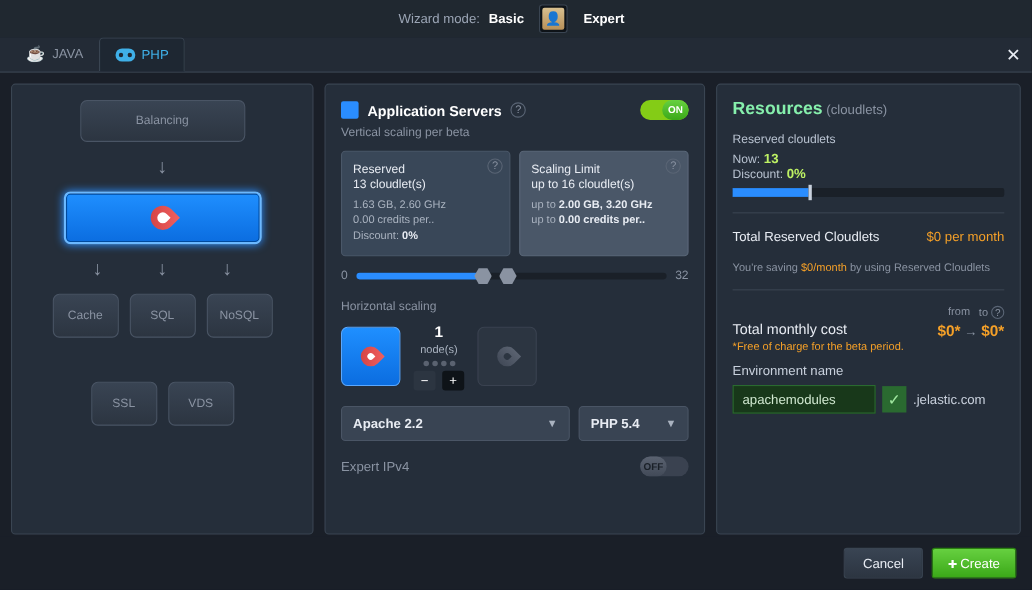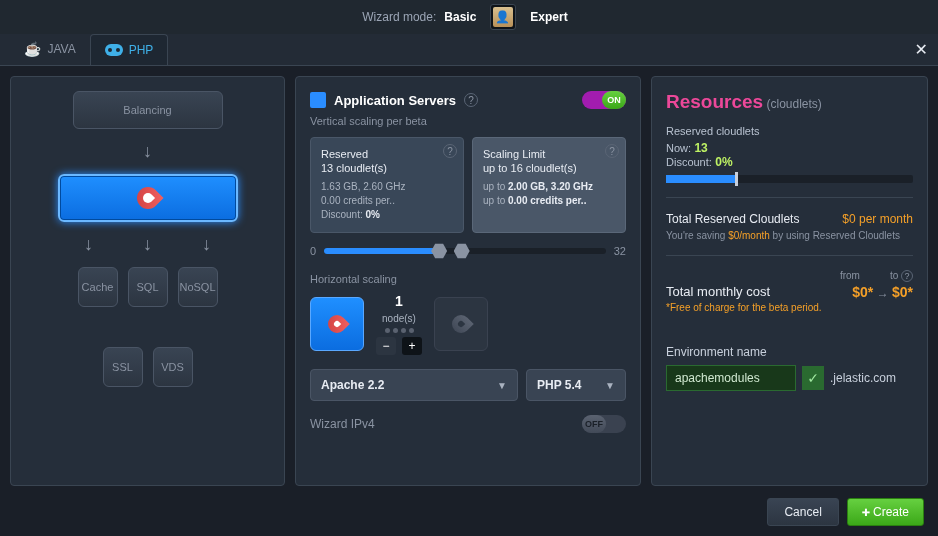--- a/index.html
+++ b/index.html
@@ -12,30 +12,30 @@
 .tab{padding:8px 14px;color:#8a93a2;border-top-left-radius:4px;border-top-right-radius:4px;font-size:12px;cursor:pointer;display:flex;align-items:center;gap:6px}
 .tab.active{background:#1e2732;color:#3fb0e8;border:1px solid #3a4552;border-bottom:none}
 .close-x{position:absolute;right:10px;top:6px;color:#e8ecf3;font-size:16px;cursor:pointer}
 .body{display:flex;padding:10px;gap:10px;height:430px}
 .col{border:1px solid #3a4552;border-radius:4px;background:#252e3a;padding:14px}
 .col.topology{width:275px;display:flex;flex-direction:column;align-items:center;gap:12px}
 .col.app{width:346px}
 .col.res{flex:1}
 .node-btn{background:linear-gradient(#394453,#2c3541);border:1px solid #4a5565;border-radius:6px;color:#8a93a2;font-size:11px;cursor:pointer;display:flex;align-items:center;justify-content:center}
 .node-btn.wide{width:150px;height:38px}
-.node-btn.sm{width:40px;height:40px}
+.node-btn.sm{width:60px;height:40px}
 .node-btn.active{background:linear-gradient(#1f8fff,#0b6de0);border:2px solid #6bb8ff;box-shadow:0 0 8px #2a8dff,inset 0 0 0 1px #004a9e;color:#fff}
 .arrow-down{font-size:18px;color:#8a93a2}
 .row-arrows{display:flex;gap:50px}
 .row-nodes{display:flex;gap:10px}
 .section-head{display:flex;align-items:center;gap:8px;position:relative}
 .section-head .title{color:#fff;font-size:13px;font-weight:bold}
 .help-icon{width:14px;height:14px;border:1px solid #5a6575;border-radius:50%;display:inline-flex;align-items:center;justify-content:center;font-size:10px;color:#8a93a2;cursor:pointer}
 .sw{width:44px;height:18px;border-radius:9px;position:relative;cursor:pointer;display:inline-block}
-.sw.on{background:#a21caf}
+.sw.on{background:#84cc16}
 .sw .knob{position:absolute;width:24px;height:18px;border-radius:9px;top:0;font-size:9px;font-weight:bold;display:flex;align-items:center;justify-content:center}
 .sw.on .knob{right:0;background:linear-gradient(#66d040,#3ba818);color:#fff}
 .sw.off{background:#3a4250}
 .sw.off .knob{left:0;background:linear-gradient(#5a6270,#424a58);color:#1a2028}
 .sub{color:#8a93a2;font-size:11px;margin-top:6px}
 .cards{display:flex;gap:8px;margin-top:10px}
 .card{flex:1;background:#394758;border:1px solid #4a5768;border-radius:4px;padding:10px;position:relative}
 .card .ct{color:#e8ecf3;font-size:11px}
 .card .cv{color:#e8ecf3;font-size:11px;margin-top:2px}
 .card .cd{color:#aab3c0;font-size:10px;margin-top:6px;line-height:1.4}
@@ -57,34 +57,34 @@
 .dots{display:flex;gap:3px}
 .dots span{width:5px;height:5px;border-radius:50%;background:#5a6270}
 .step-btns{display:flex;gap:6px}
 .step-btns button{width:20px;height:18px;border:none;border-radius:3px;font-size:12px;cursor:pointer;color:#fff}
 .step-btns .minus{background:#2c3541}
 .step-btns .plus{background:#0e1318}
 .sel-row{display:flex;gap:8px;margin-top:14px}
 .sel{flex:1;background:#394453;border:1px solid #4a5565;border-radius:4px;padding:8px 10px;color:#e8ecf3;font-size:12px;cursor:pointer;display:flex;align-items:center;justify-content:space-between}
 .sel .chev{font-size:10px;color:#aab3c0}
 .pubip{display:flex;justify-content:space-between;align-items:center;margin-top:14px}
-.res h2{color:#ec4899;font-size:19px;font-weight:bold;display:inline}
+.res h2{color:#86efac;font-size:16px;font-weight:bold;display:inline}
 .res .unit{color:#8a93a2;font-size:12px}
 .res .block{margin-top:12px}
 .res .lbl{color:#b8c2d0;font-size:11px}
 .res .val{color:#bef264;font-weight:bold}
 .bar{height:8px;background:#1a2028;border-radius:2px;margin-top:6px;position:relative}
 .bar .bf{position:absolute;left:0;top:0;height:100%;width:28%;background:#2a8dff}
 .bar .bm{position:absolute;left:28%;top:-3px;width:3px;height:14px;background:#c8d0dc}
 .line{height:1px;background:#3a4552;margin:14px 0}
 .flex-sp{display:flex;justify-content:space-between;align-items:flex-start}
 .orange{color:#f5a028}
 .small{font-size:10px;color:#8a93a2}
 .cost-link{color:#e8ecf3;text-decoration:underline;font-size:11px;cursor:pointer;margin-left:6px}
-.env{margin-top:32px}
+.env{margin-top:9px}
 .env .lbl2{color:#c8d0dc;font-size:12px;margin-bottom:6px}
 .env-row{display:flex;align-items:center;gap:6px}
 .env-row input{background:#18381a;border:1px solid #2a6a30;color:#d0e8d0;padding:5px 8px;width:130px;font-size:12px}
 .env-row .chk{width:22px;height:24px;background:#2a6a30;display:flex;align-items:center;justify-content:center;color:#a0e8a0;font-size:14px}
 .env-row .dom{color:#c8d0dc;font-size:12px}
 .footer{position:absolute;bottom:0;left:0;right:0;padding:10px 14px;display:flex;justify-content:flex-end;gap:8px;background:#1a1f28}
 .btn{padding:6px 16px;border-radius:3px;font-size:12px;cursor:pointer;border:1px solid #3a4552}
 .btn.cancel{background:linear-gradient(#394453,#2c3541);color:#e8ecf3}
 .btn.create{background:linear-gradient(#66d040,#3ba818);color:#fff;border-color:#2a8010;padding:6px 14px}
 .btn.create::before{content:"✚ ";font-size:10px}
@@ -223,21 +223,21 @@
       <div class="sel">
           <b>Apache 2.2</b>
           <span class="chev">▼</span>
         </div>
       <div class="sel" style="flex:0 0 100px">
           <b>PHP 5.4</b>
           <span class="chev">▼</span>
         </div>
     </div>
     <div class="pubip">
-      <span style="color:#8a93a2">Wizard IPv4</span>
+      <span style="color:#8a93a2">Expert IPv4</span>
       <div class="sw off">
           <div class="knob">OFF</div>
         </div>
     </div>
   </div>
 
   <div class="col res">
     <h2>Resources</h2> <span class="unit">(cloudlets)</span>
     <div class="block">
       <div class="lbl">Reserved cloudlets</div>
@@ -246,23 +246,23 @@
       <div class="bar">
           <div class="bf"></div>
           <div class="bm"></div>
         </div>
     </div>
     <div class="line"></div>
     <div class="flex-sp">
       <span style="color:#e8ecf3;font-size:12px">Total Reserved Cloudlets</span>
       <span class="orange" style="font-size:12px">$0 per month</span>
     </div>
-    <div class="small" style="margin-top:4px"><span>You're saving </span><span class="orange">$0/month</span><span> by using Reserved Cloudlets</span></div>
+    <div class="small" style="margin-top:16px"><span>You're saving </span><span class="orange">$0/month</span><span> by using Reserved Cloudlets</span></div>
     <div class="line"></div>
-    <div class="flex-sp small" style="justify-content:flex-end;gap:30px">
+    <div class="flex-sp small" style="justify-content:flex-end;gap:8px">
       <span>from</span>
       <span><span>to</span> <span class="help-icon" style="width:12px;height:12px;font-size:9px">?</span></span>
     </div>
     <div class="flex-sp" style="margin-top:2px">
       <span style="color:#e8ecf3;font-size:13px">Total monthly cost</span>
       <span><span class="orange" style="font-size:14px;font-weight:bold">$0*</span> <span style="color:#8a93a2">→</span> <span class="orange" style="font-size:14px;font-weight:bold">$0*</span></span>
     </div>
     <div class="orange" style="font-size:10px;margin-top:2px">*Free of charge for the beta period.</div>
     <div class="env">
       <div class="lbl2">Environment name</div>

